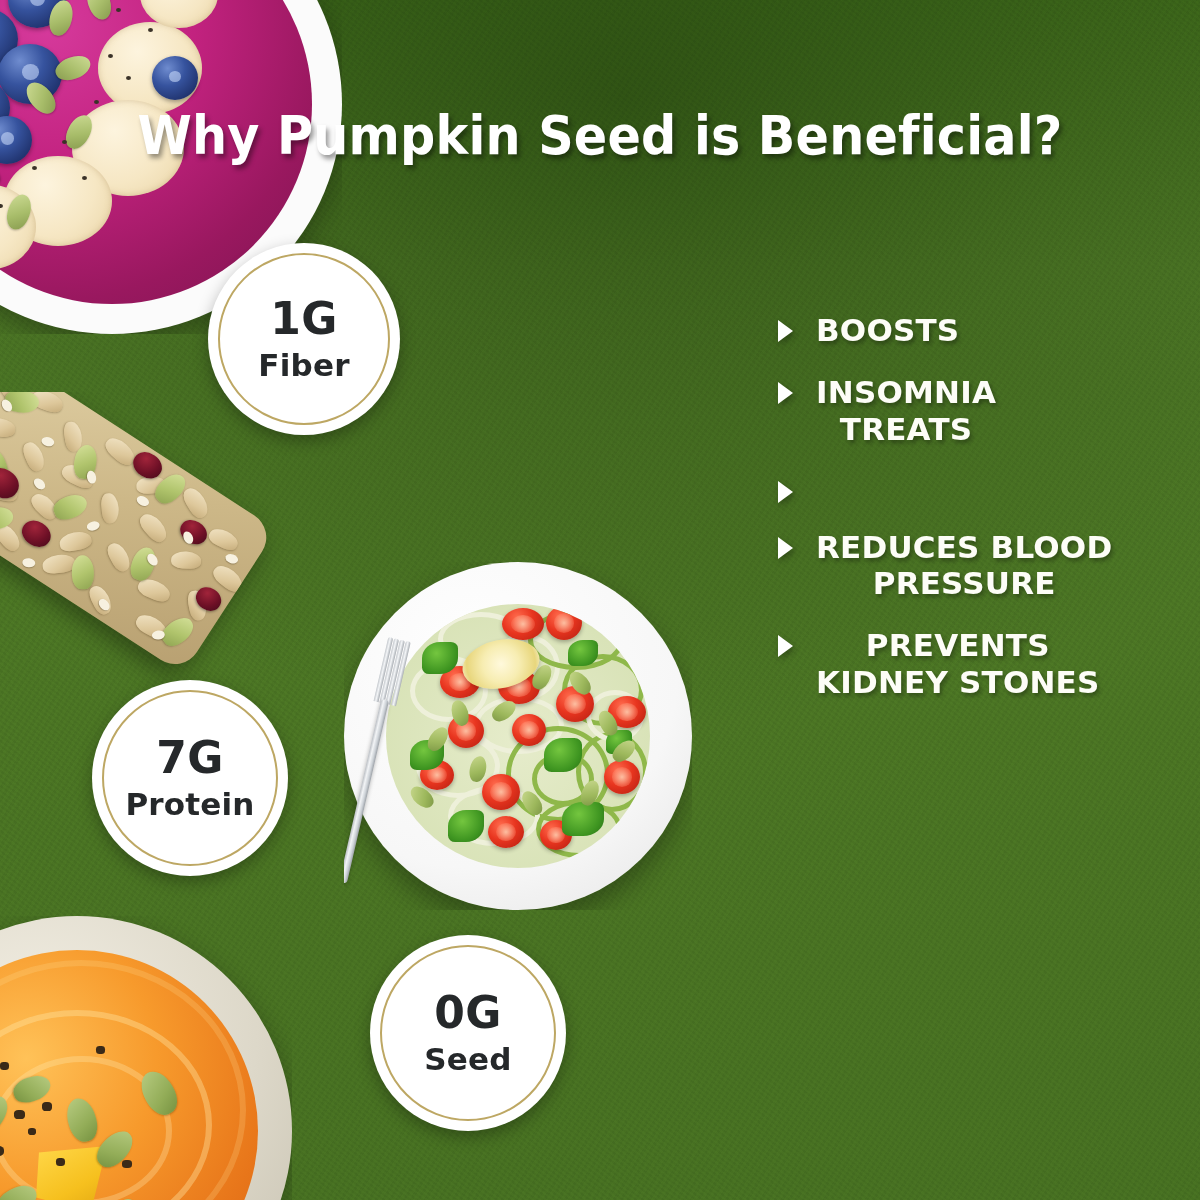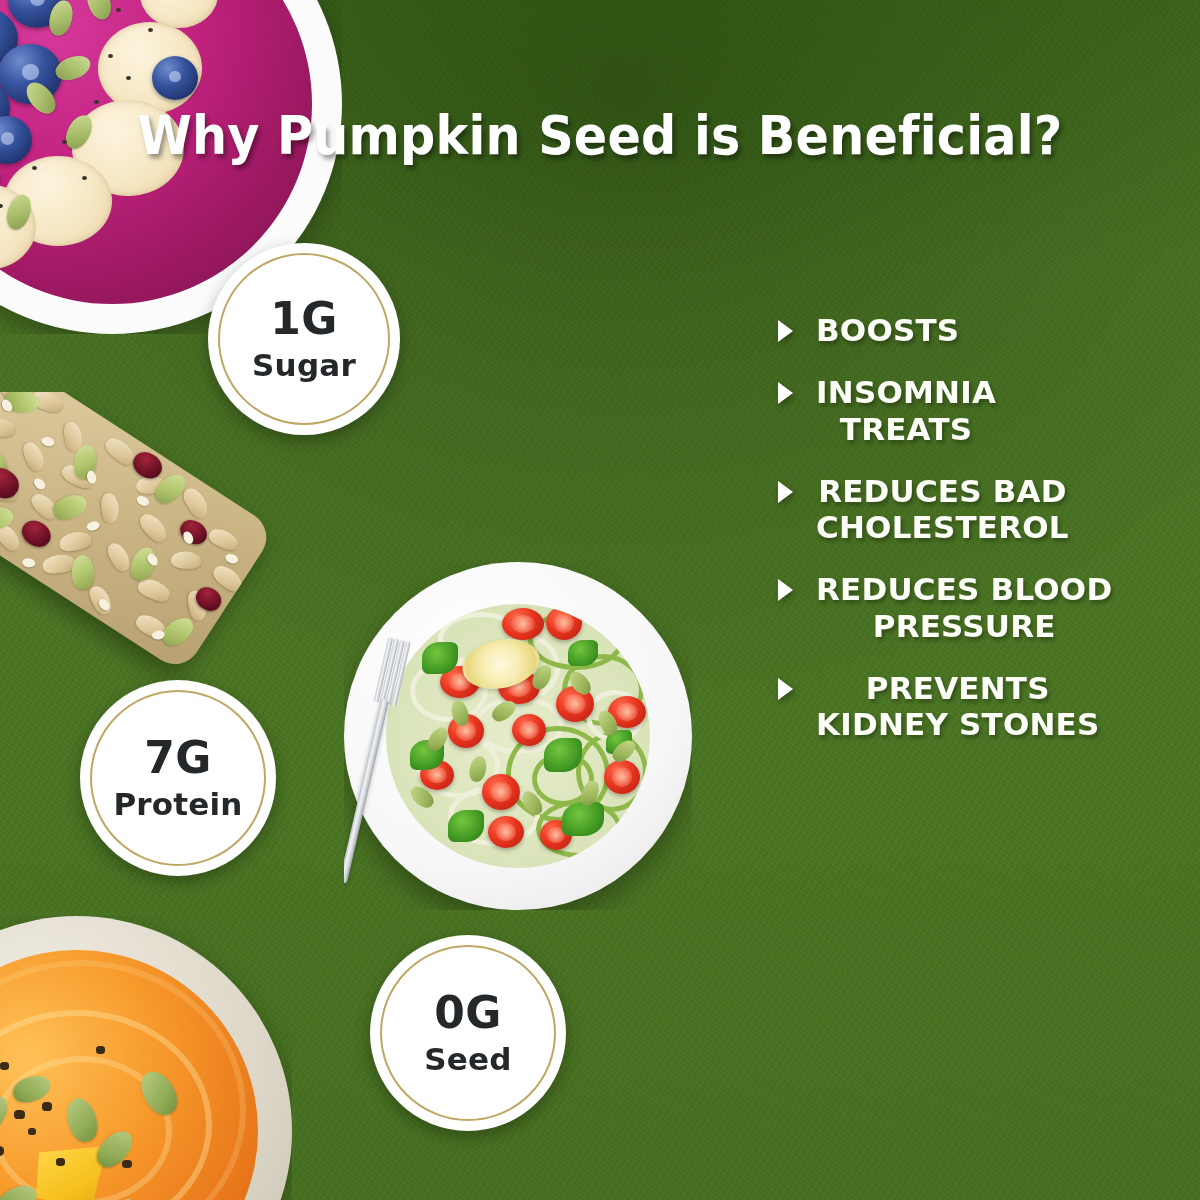--- a/index.html
+++ b/index.html
@@ -71,21 +71,21 @@
   .badge .lbl{
     font-family:"DejaVu Sans", sans-serif;
     font-weight:bold;
     color:#25282a;
     line-height:1;
     margin-top:9px;
     letter-spacing:.2px;
   }
   #badge-fiber   { left:208px; top:243px;  width:192px; height:192px; }
   #badge-fat     { left:490px; top:330px;  width:200px; height:200px; }
-  #badge-protein { left:80px;  top:680px;  width:196px; height:196px; }
+  #badge-protein { left:92px;  top:680px;  width:196px; height:196px; }
   #badge-sugar   { left:370px; top:935px;  width:196px; height:196px; }
 
   #badge-fiber   .val{ font-size:44px; } #badge-fiber   .lbl{ font-size:31px; }
   #badge-fat     .val{ font-size:46px; } #badge-fat     .lbl{ font-size:31px; }
   #badge-protein .val{ font-size:44px; } #badge-protein .lbl{ font-size:31px; }
   #badge-sugar   .val{ font-size:44px; } #badge-sugar   .lbl{ font-size:31px; }
 
   
   .benefits{
     position:absolute; left:778px; top:312px; width:400px;
@@ -483,21 +483,21 @@
       <div class="pepper" style="left:226px;top:210px;width:10px;height:8px;"></div>
 
     </div>
   </div>
 
   <h1 class="title">Why Pumpkin Seed is Beneficial?</h1>
 
   <div class="badge" id="badge-fiber">
     <div class="ring"></div>
     <div class="val">1G</div>
-    <div class="lbl">Sugar</div>
+    <div class="lbl">Fiber</div>
   </div>
 
 
   <div class="badge" id="badge-protein">
     <div class="ring"></div>
     <div class="val">7G</div>
     <div class="lbl">Protein</div>
   </div>
 
   <div class="badge" id="badge-sugar">
@@ -518,24 +518,20 @@
     <div class="benefit">
       <span class="bullet"></span>
       <div class="btext">
         <div>INSOMNIA</div>
         <div>TREATS</div>
       </div>
     </div>
 
     <div class="benefit">
       <span class="bullet"></span>
-      <div class="btext">
-        <div>REDUCES BAD</div>
-        <div>CHOLESTEROL</div>
-      </div>
     </div>
 
     <div class="benefit">
       <span class="bullet"></span>
       <div class="btext">
         <div>REDUCES BLOOD</div>
         <div>PRESSURE</div>
       </div>
     </div>
 

